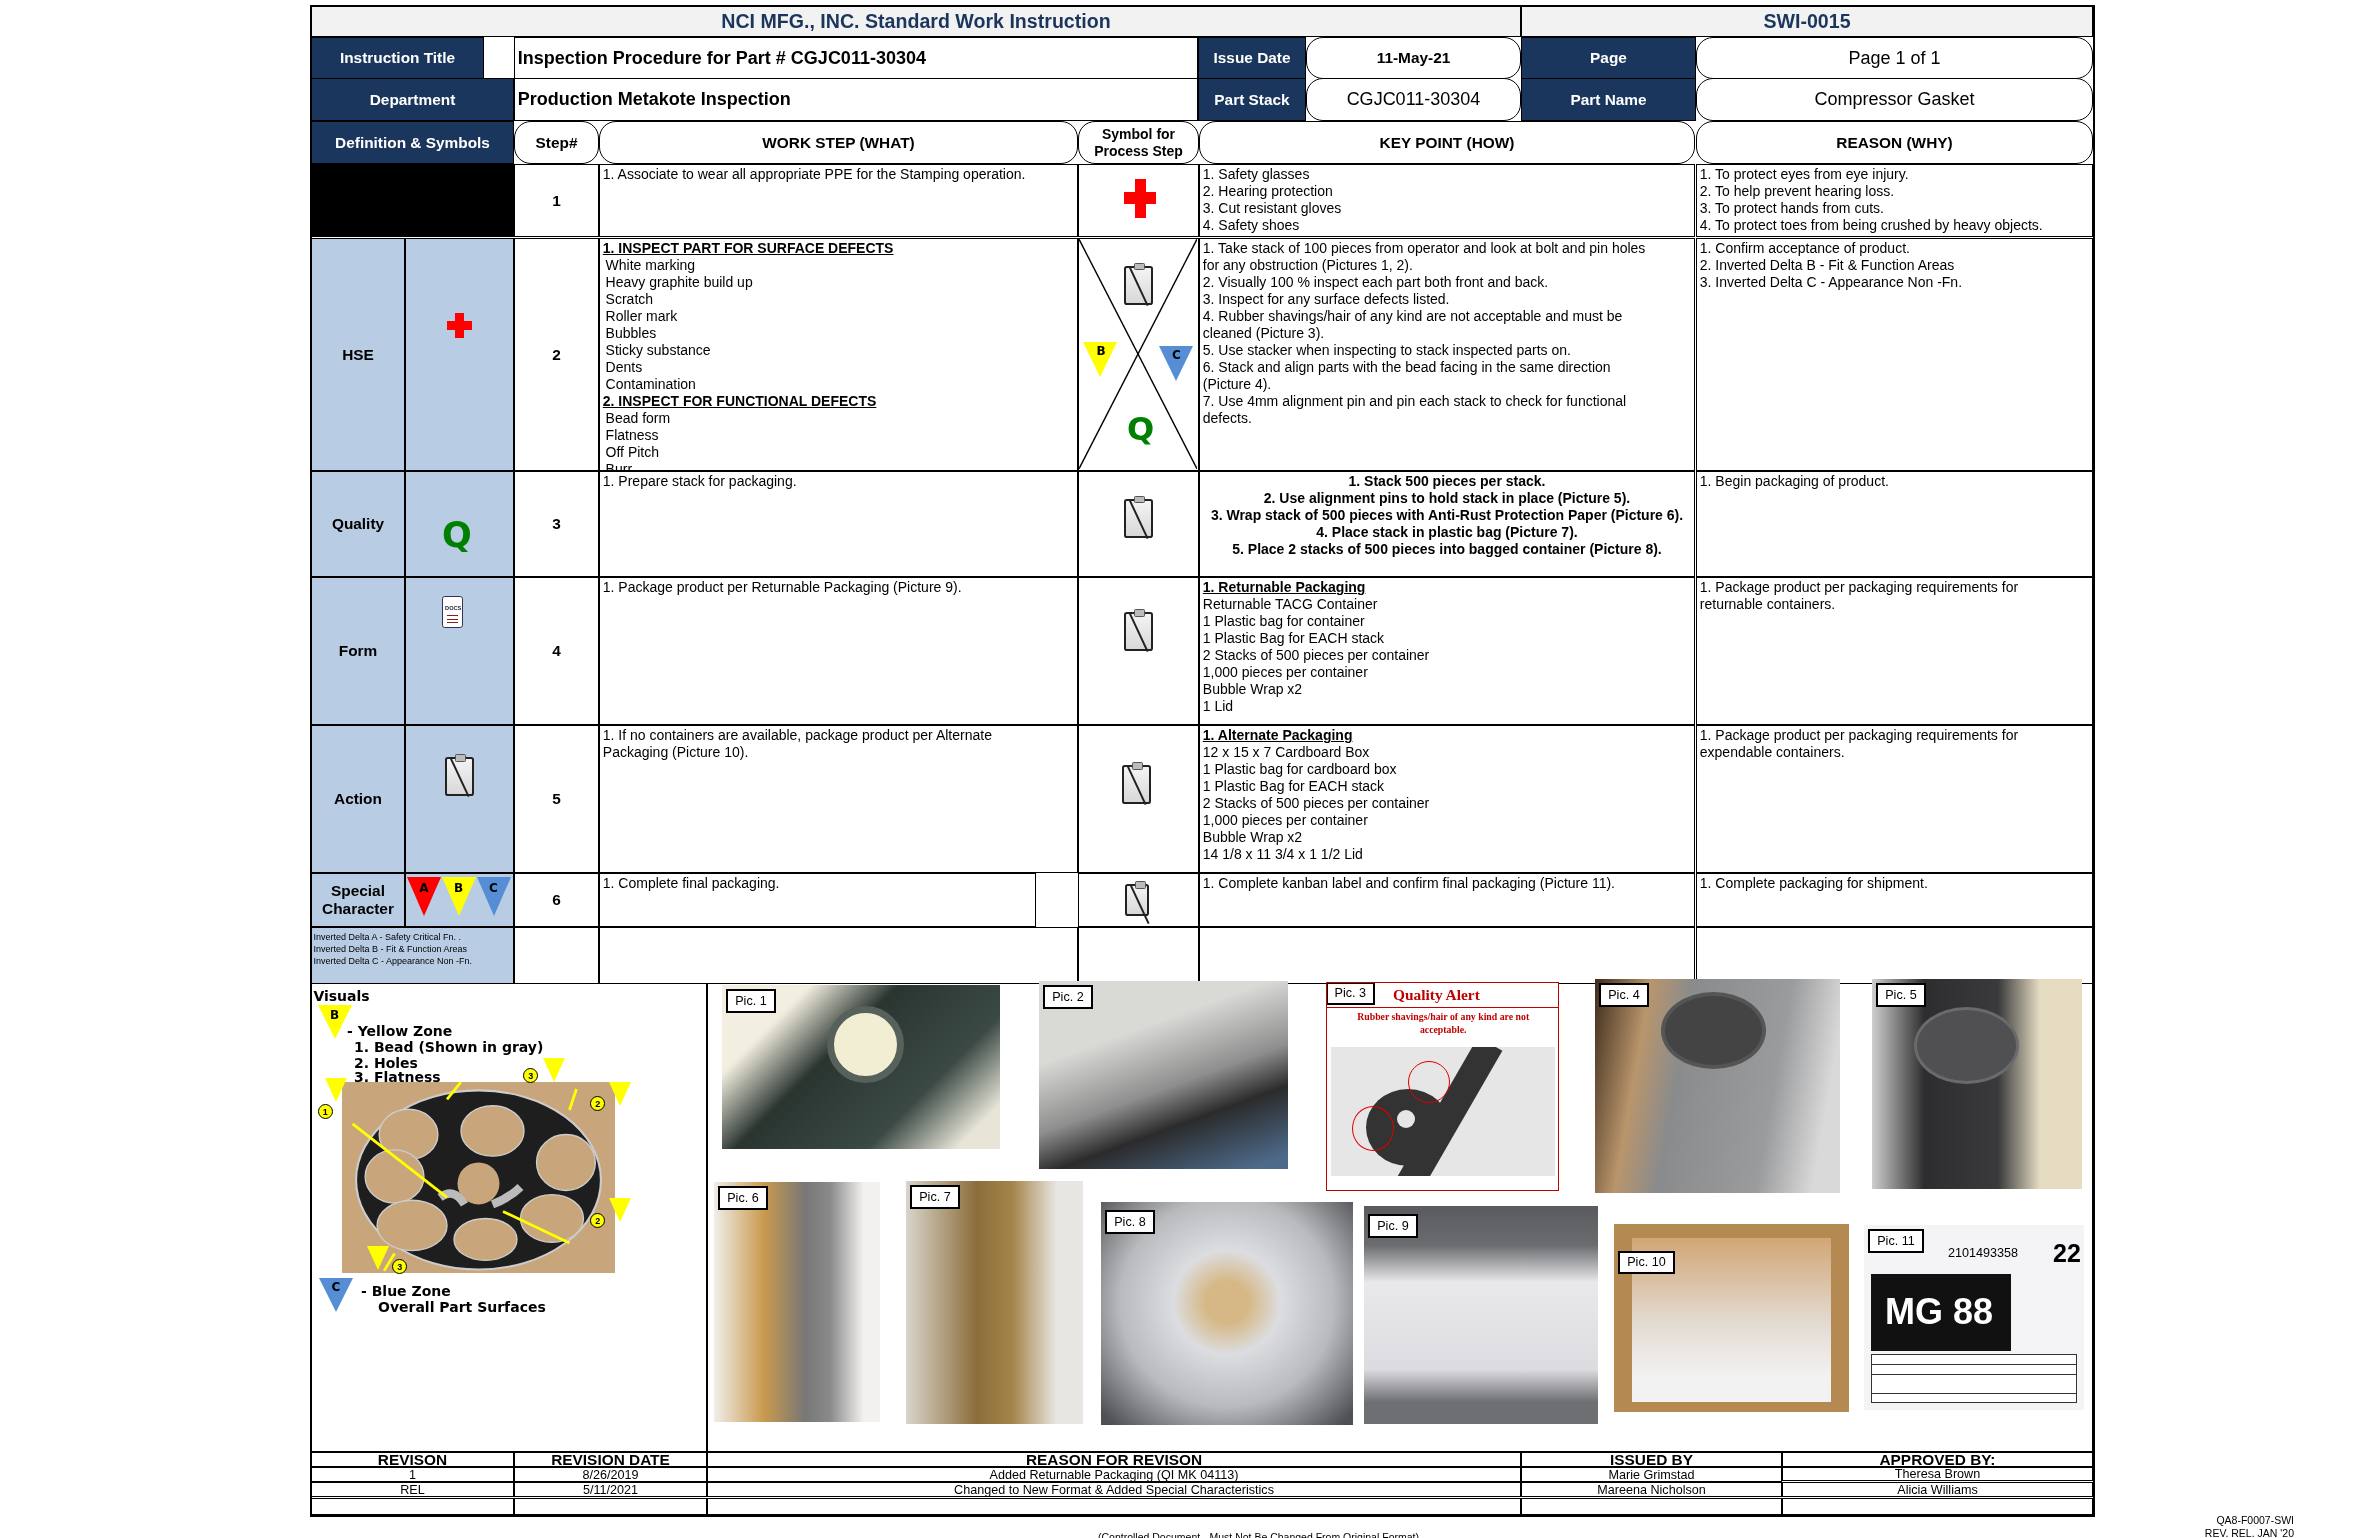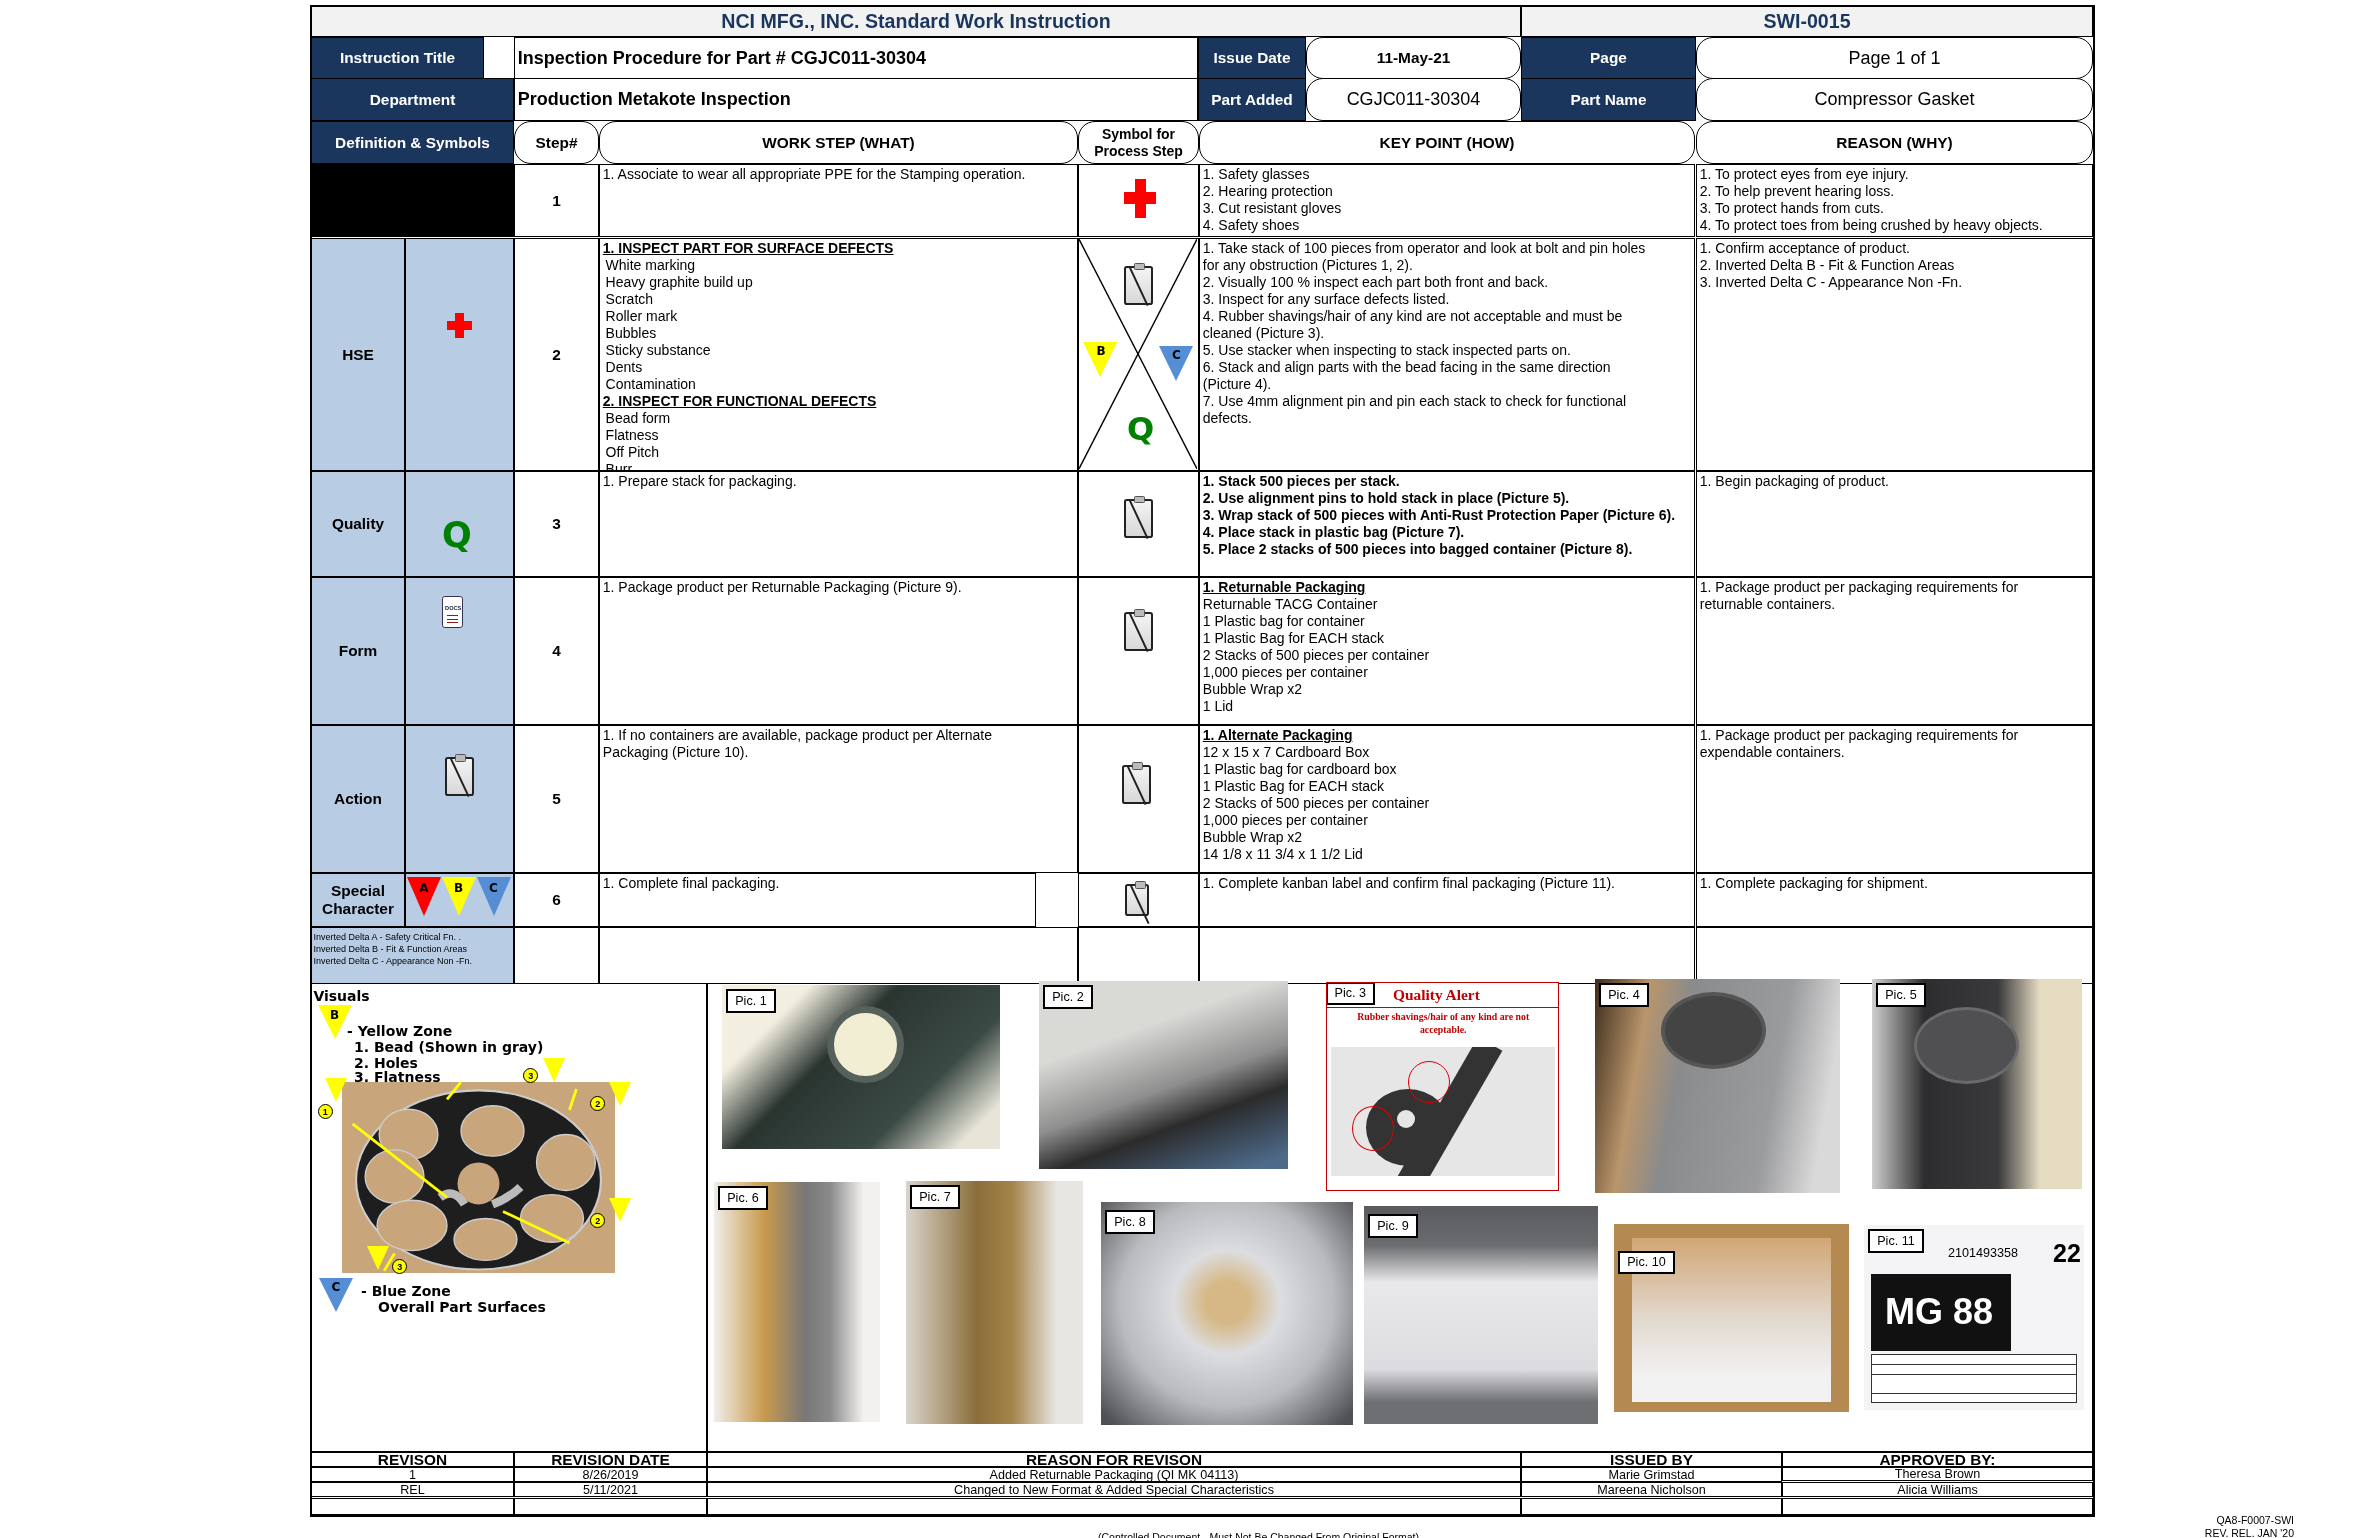--- a/index.html
+++ b/index.html
@@ -40,21 +40,21 @@
 
 <div class="cell navy" style="left:311px;top:37px;width:173px;height:42px;">Instruction Title</div>
 <div class="cell val" style="left:514px;top:37px;width:684px;height:42px;padding-left:2.8px;">Inspection Procedure for Part # CGJC011-30304</div>
 <div class="cell navy" style="left:1198px;top:37px;width:108px;height:42px;">Issue Date</div>
 <div class="cell hdr" style="left:1306px;top:37px;width:215px;height:42px;">11-May-21</div>
 <div class="cell navy" style="left:1521px;top:37px;width:175px;height:42px;">Page</div>
 <div class="cell hdr" style="left:1696px;top:37px;width:397px;height:42px;font-weight:normal;font-size:18px;">Page 1 of 1</div>
 
 <div class="cell navy" style="left:311px;top:78px;width:203px;height:43px;">Department</div>
 <div class="cell val" style="left:514px;top:78px;width:684px;height:43px;padding-left:2.8px;">Production Metakote Inspection</div>
-<div class="cell navy" style="left:1198px;top:78px;width:108px;height:43px;">Part Added</div>
+<div class="cell navy" style="left:1198px;top:78px;width:108px;height:43px;">Part Stack</div>
 <div class="cell hdr" style="left:1306px;top:78px;width:215px;height:43px;font-weight:normal;font-size:18px;">CGJC011-30304</div>
 <div class="cell navy" style="left:1521px;top:78px;width:175px;height:43px;">Part Name</div>
 <div class="cell hdr" style="left:1696px;top:78px;width:397px;height:43px;font-weight:normal;font-size:18px;">Compressor Gasket</div>
 
 <div class="cell navy" style="left:311px;top:121px;width:203px;height:43px;">Definition &amp; Symbols</div>
 <div class="cell hdr" style="left:514px;top:121px;width:85px;height:43px;">Step#</div>
 <div class="cell hdr" style="left:599px;top:121px;width:479px;height:43px;">WORK STEP (WHAT)</div>
 <div class="cell hdr" style="left:1078px;top:121px;width:121px;height:43px;font-size:14px;line-height:17px;">Symbol for Process Step</div>
 <div class="cell hdr" style="left:1199px;top:121px;width:496px;height:43px;">KEY POINT (HOW)</div>
 <div class="cell hdr" style="left:1696px;top:121px;width:397px;height:43px;">REASON (WHY)</div>
@@ -176,21 +176,21 @@
     <div>3. Inverted Delta C  - Appearance Non -Fn.</div>
 </div>
 
 <div class="cell stepnum" style="left:514px;top:471px;width:85px;height:106px;">3</div>
 <div class="cell txt" style="left:599px;top:471px;width:479px;height:106px;">
   <div>1. Prepare stack for packaging.</div>
 </div>
 <div class="cell" style="left:1078px;top:471px;width:121px;height:106px;">
   <div class="clip" style="left:45px;top:26.6px;"></div>
 </div>
-<div class="cell txt b" style="left:1199px;top:471px;width:496px;height:106px;">
+<div class="cell txt b" style="left:1199px;top:471px;width:496px;height:106px;text-align:center;">
   <div>1. Stack 500 pieces per stack.</div>
     <div>2. Use alignment pins to hold stack in place (Picture 5).</div>
     <div>3. Wrap stack of 500 pieces with Anti-Rust Protection Paper (Picture 6).</div>
     <div>4. Place stack in plastic bag (Picture 7).</div>
     <div>5. Place 2 stacks of 500 pieces into bagged container (Picture 8).</div>
 </div>
 <div class="cell txt" style="left:1696px;top:471px;width:397px;height:106px;">
   <div>1. Begin packaging of product.</div>
 </div>
 

